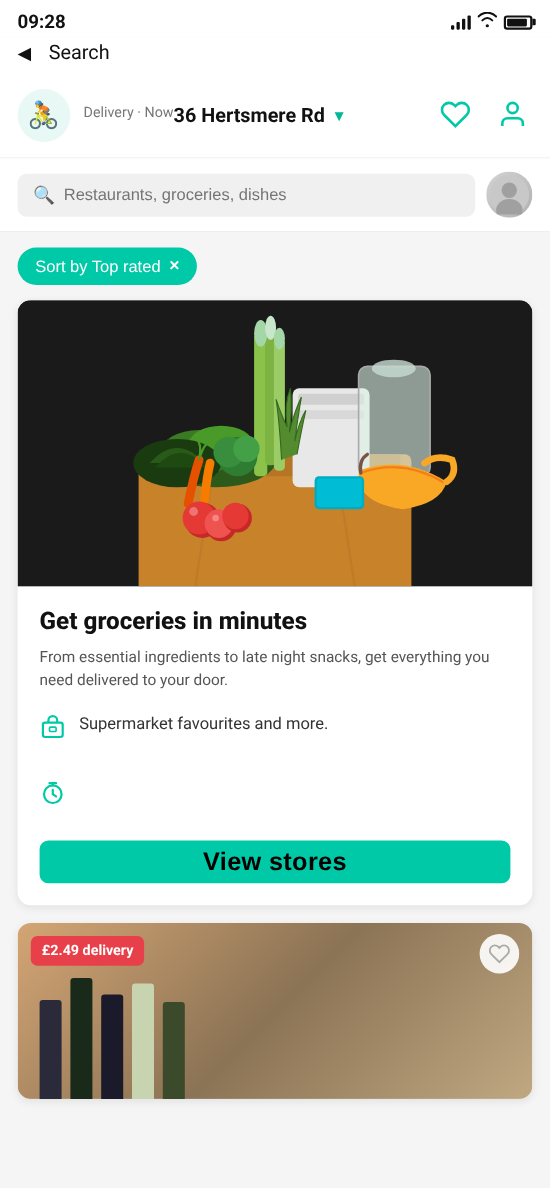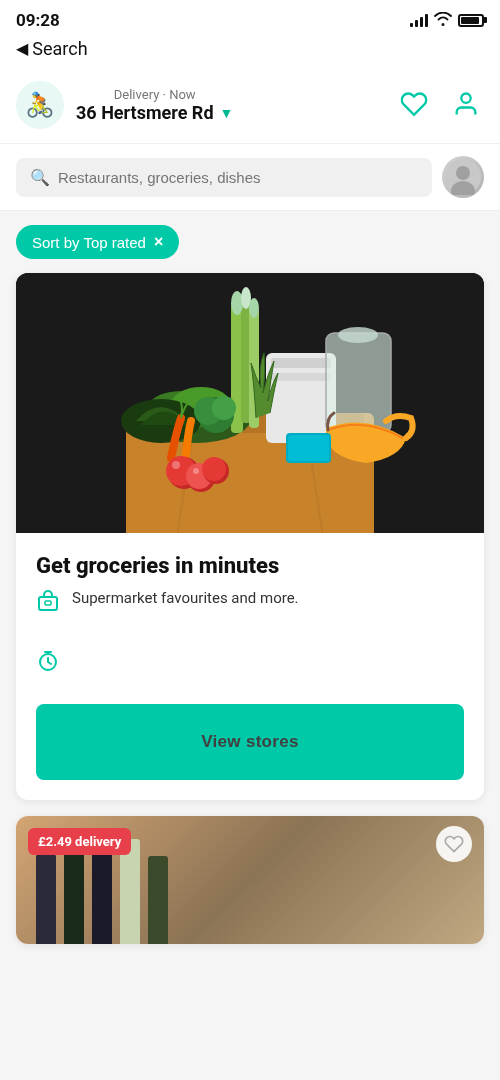--- a/index.html
+++ b/index.html
@@ -101,20 +101,21 @@
 
     .nav-back-arrow {
       font-size: 16px;
       color: #111;
     }
 
     .nav-back-text {
       font-size: 18px;
       color: #111;
       font-weight: 400;
+      margin-left: 12px;
     }
 
     
     .header {
       background: #fff;
       padding: 12px 16px 14px;
       display: flex;
       align-items: center;
       justify-content: space-between;
       border-bottom: 1px solid #eee;
@@ -132,22 +133,21 @@
       background: #e8f8f5;
       border-radius: 50%;
       display: flex;
       align-items: center;
       justify-content: center;
       font-size: 24px;
     }
 
     .header-info {
       display: flex;
-      flex-direction: column;
-      align-items: center;
+      flex-direction: row;
     }
 
     .delivery-label {
       font-size: 13px;
       color: #777;
     }
 
     .address-row {
       display: flex;
       align-items: center;
@@ -331,39 +331,39 @@
     .feature-icon {
       color: #00c9a7;
       font-size: 20px;
       flex-shrink: 0;
       margin-top: 1px;
     }
 
     .view-stores-btn {
       width: 100%;
       background: #00c9a7;
-      color: #404040;
+      color: #000000;
       border: none;
       border-radius: 8px;
-      padding: 28px;
-      font-size: 17px;
+      padding: 6px;
+      font-size: 23px;
       font-weight: 700;
       cursor: pointer;
       letter-spacing: 0.3px;
     }
 
     
     .second-card {
       background: #fff;
       margin: 0 16px 16px;
       border-radius: 12px;
       overflow: hidden;
       box-shadow: 0 2px 8px rgba(0,0,0,0.08);
       position: relative;
-      height: 128px;
+      height: 160px;
     }
 
     .second-card-image {
       width: 100%;
       height: 100%;
       background: linear-gradient(135deg, #d4a574 0%, #8B7355 50%, #c0a882 100%);
       position: relative;
     }
 
     .delivery-badge {
@@ -562,20 +562,21 @@
       <path d="M312,157 Q310,145 318,140" stroke="#795548" stroke-width="3" stroke-linecap="round" fill="none"></path>
 
       <rect x="270" y="160" width="45" height="30" rx="4" fill="#00acc1"></rect>
       <rect x="272" y="162" width="41" height="26" rx="3" fill="#00bcd4"></rect>
 
       <path d="M240,145 Q238,110 235,90 Q240,105 245,115 Q242,95 248,80 Q250,100 247,120 Q252,100 258,88 Q255,105 252,128 Q256,110 262,100 Q258,118 254,140" fill="#558b2f" stroke="#33691e" stroke-width="1"></path>
     </svg>
   </div>
   <div class="card-content">
     <h2 class="card-title">Get groceries in minutes</h2>
+    <p class="card-desc">From essential ingredients to late night snacks, get everything you need delivered to your door.</p>
     <ul class="feature-list">
       <li class="feature-item">
         <span class="feature-icon">
           <svg width="24" height="24" viewBox="0 0 24 24" fill="none">
             <rect x="3" y="8" width="18" height="13" rx="2" stroke="#00c9a7" stroke-width="2"></rect>
             <path d="M8 8V6a4 4 0 018 0v2" stroke="#00c9a7" stroke-width="2"></path>
             <rect x="9" y="12" width="6" height="4" rx="1" stroke="#00c9a7" stroke-width="1.5"></rect>
           </svg>
         </span>
         <span>Supermarket favourites and more.</span>

